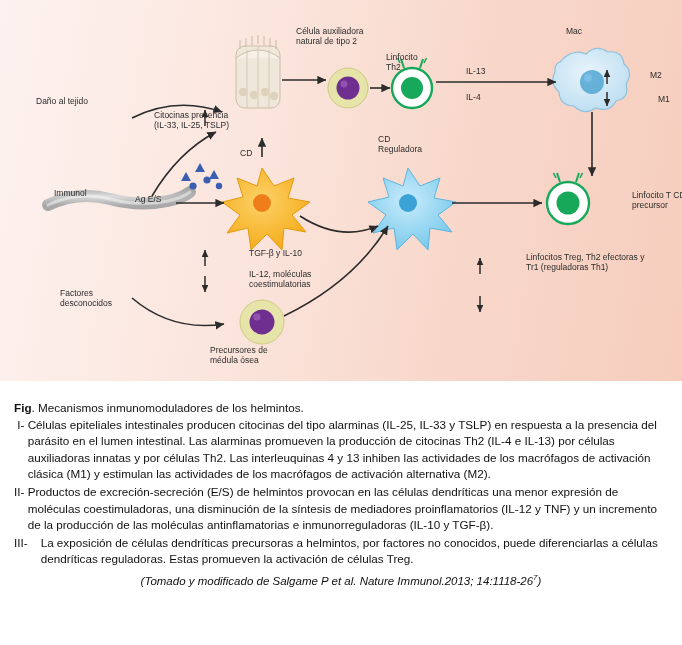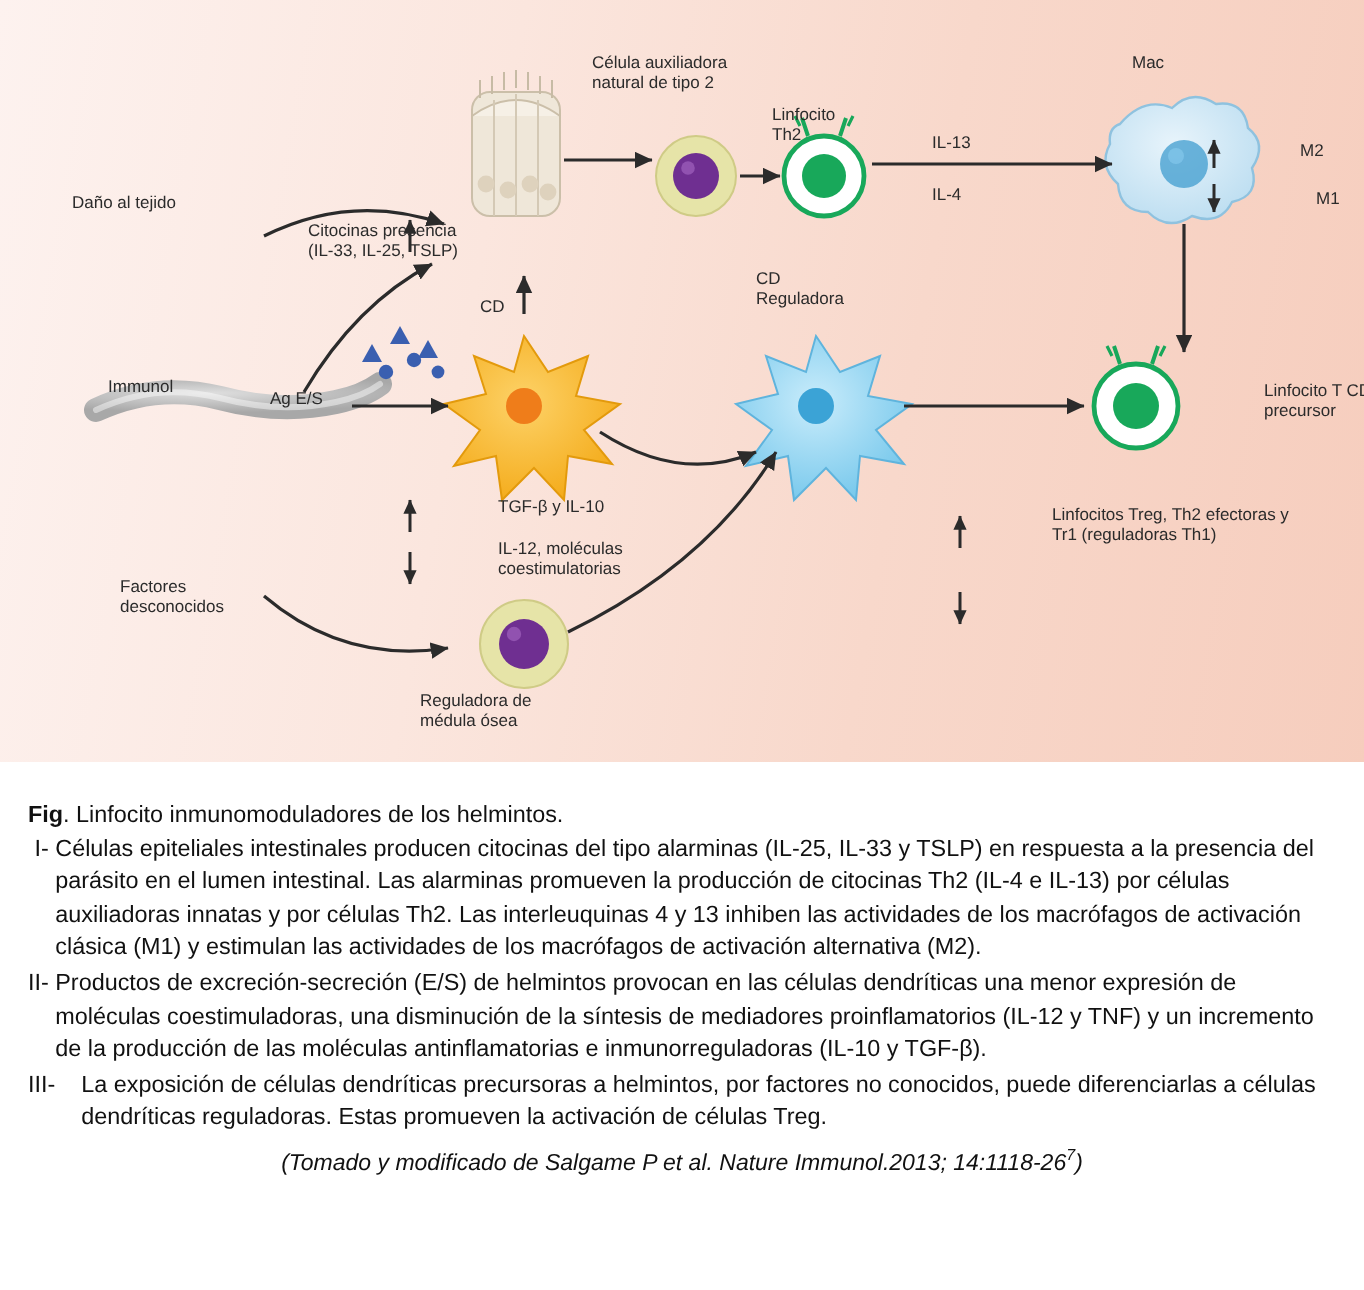--- a/index.html
+++ b/index.html
@@ -240,32 +240,32 @@
   <div class="lbl left" style="left:622px; top:94px; width:30px;">M1</div>
 
   <div class="lbl" style="left:240px; top:148px; width:44px;">CD</div>
   <div class="lbl" style="left:378px; top:134px; width:62px;">CD
 Reguladora</div>
 
   <div class="lbl left" style="left:213px; top:248px; width:100px;">TGF-β y IL-10</div>
   <div class="lbl left" style="left:213px; top:269px; width:104px;">IL-12, moléculas
 coestimulatorias</div>
 
-  <div class="lbl" style="left:210px; top:345px; width:106px;">Reguladora de
+  <div class="lbl" style="left:210px; top:345px; width:106px;">Precursores de
 médula ósea</div>
   <div class="lbl left" style="left:596px; top:190px; width:86px;">Linfocito T CD4+
 precursor</div>
 
   <div class="lbl left" style="left:490px; top:252px; width:180px;">Linfocitos Treg, Th2 efectoras y
 Tr1 (reguladoras Th1)</div>
 </div>
 
 <div id="caption">
   <div id="cap-title">
-    <b>Fig</b><span>. Linfocito inmunomoduladores de los helmintos.</span>
+    <b>Fig</b><span>. Mecanismos inmunomoduladores de los helmintos.</span>
   </div>
 
   <div class="line">
     <span class="marker"> I- </span>
     <span class="body">Células epiteliales intestinales producen citocinas del tipo alarminas (IL-25, IL-33 y TSLP) en respuesta a la presencia del parásito en el lumen intestinal. Las alarminas promueven la producción de citocinas Th2 (IL-4 e IL-13) por células auxiliadoras innatas y por células Th2. Las interleuquinas 4 y 13 inhiben las actividades de los macrófagos de activación clásica (M1) y estimulan las actividades de los macrófagos de activación alternativa (M2).</span>
   </div>
 
   <div class="line">
     <span class="marker">II- </span>
     <span class="body">Productos de excreción-secreción (E/S) de helmintos provocan en las células dendríticas una menor expresión de moléculas coestimuladoras, una disminución de la síntesis de mediadores proinflamatorios (IL-12 y TNF) y un incremento de la producción de las moléculas antinflamatorias e inmunorreguladoras (IL-10 y TGF-β).</span>

